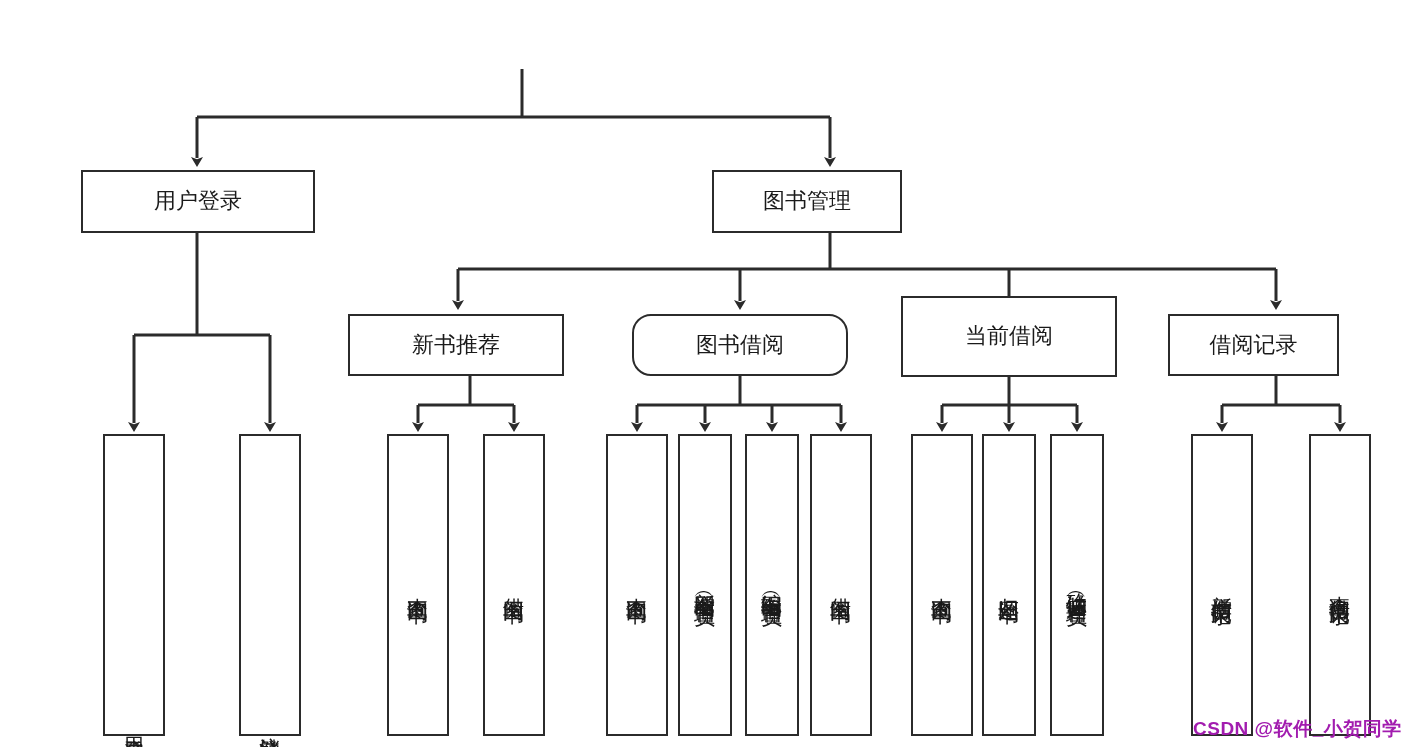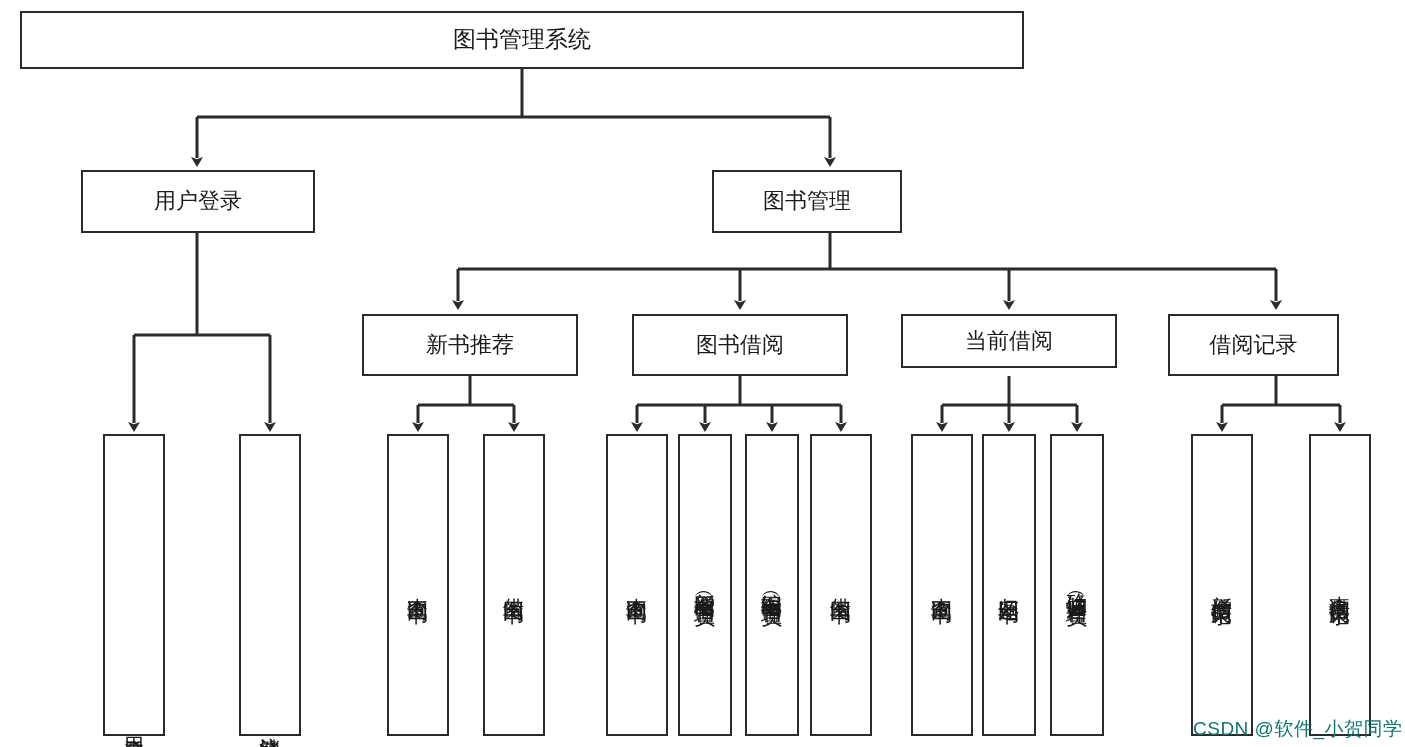--- a/index.html
+++ b/index.html
@@ -58,23 +58,24 @@
     text-orientation: upright;
     letter-spacing: 2px;
     line-height: 1;
   }
   .node.v.bottomalign {
     align-items: flex-end;
   }
   .watermark {
     position: absolute;
     font-size: 19px;
-    color: #0f766e;
+    color: #a21caf;
     white-space: nowrap;
     letter-spacing: 0.5px;
+    font-weight: bold;
   }
 </style>
 </head>
 <body>
 
 <div id="canvas">
 
   <svg class="edges" viewBox="0 0 1405 747" xmlns="http://www.w3.org/2000/svg">
     <defs>
       <marker id="arrow" markerWidth="10" markerHeight="12" refX="1" refY="6" orient="auto" markerUnits="userSpaceOnUse">
@@ -118,38 +119,35 @@
       <path d="M1009,405 L1009,423" marker-end="url(#arrow)"></path>
       <path d="M1077,405 L1077,423" marker-end="url(#arrow)"></path>
 
       <path d="M1276,376 L1276,405"></path>
       <path d="M1222,405 L1340,405"></path>
       <path d="M1222,405 L1222,423" marker-end="url(#arrow)"></path>
       <path d="M1340,405 L1340,423" marker-end="url(#arrow)"></path>
     </g>
   </svg>
 
-  <div class="node root" style="left:20px; top:11px; width:1004px; height:58px;">
-    <span class="lbl">图书管理系统</span>
-  </div>
 
   <div class="node h" style="left:81px; top:170px; width:234px; height:63px;">
     <span class="lbl">用户登录</span>
   </div>
   <div class="node h" style="left:712px; top:170px; width:190px; height:63px;">
     <span class="lbl">图书管理</span>
   </div>
 
-  <div class="node h" style="left:362px; top:314px; width:216px; height:62px;">
+  <div class="node h" style="left:348px; top:314px; width:216px; height:62px;">
     <span class="lbl">新书推荐</span>
   </div>
-  <div class="node h" style="left:632px; top:314px; width:216px; height:62px;">
+  <div class="node h" style="left:632px; top:314px; width:216px; height:62px;border-radius:19px;">
     <span class="lbl">图书借阅</span>
   </div>
-  <div class="node h" style="left:901px; top:314px; width:216px; height:54px;">
+  <div class="node h" style="left:901px; top:296px; width:216px; height:81px;">
     <span class="lbl">当前借阅</span>
   </div>
   <div class="node h" style="left:1168px; top:314px; width:171px; height:62px;">
     <span class="lbl">借阅记录</span>
   </div>
 
   <div class="node v bottomalign" style="left:103px; top:434px; width:62px; height:302px;">
     <span class="lbl">用户登录</span>
   </div>
   <div class="node v bottomalign" style="left:239px; top:434px; width:62px; height:302px;">

